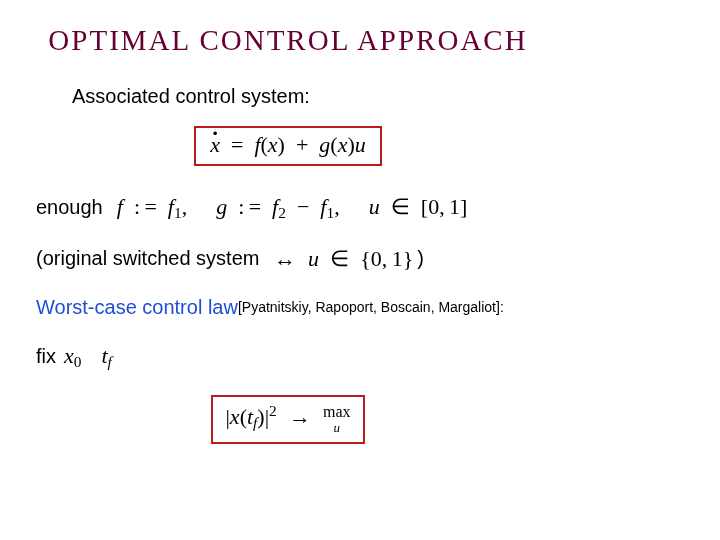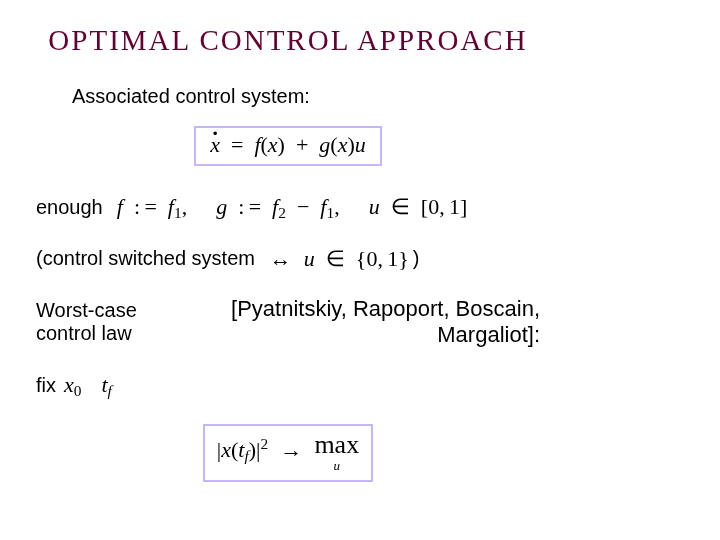--- a/index.html
+++ b/index.html
@@ -38,33 +38,32 @@
   .line.heading-line {
     margin-bottom: 18px;
     margin-left: 36px;
   }
   .eq-center {
     text-align: center;
     margin: 0 0 28px 0;
   }
   .eq-box {
     display: inline-block;
-    border: 2px solid #c4b5fd;
+    border: 2px solid #b91c1c;
     padding: 6px 14px 8px 14px;
     line-height: 1;
   }
   .eq-box.small {
     padding: 6px 12px 8px 12px;
   }
   .wccl {
-    color: #000000;
+    color: #1d4ed8;
   }
   .refs {
-    font-size: 22px;
-    text-align: right;
+    font-size: 14px;
   }
   
   .mimg {
     display: inline-block;
     font-family: "Times New Roman", Times, serif;
     font-size: 22px;
     vertical-align: middle;
   }
   .mimg .it { font-style: italic; }
   .mimg .dot {
@@ -102,21 +101,21 @@
     padding: 0 0.3em;
   }
   .mimg .maxu {
     display: inline-flex;
     flex-direction: column;
     align-items: center;
     vertical-align: middle;
     line-height: 1;
     font-style: normal;
   }
-  .mimg .maxu .mtxt { font-size: 26px; }
+  .mimg .maxu .mtxt { font-size: 16px; }
   .mimg .maxu .musub { font-size: 13px; font-style: italic; margin-top: 1px; }
   .gap-top { margin-top: 6px; }
 </style>
 </head>
 <body>
 
 <div class="slide">
 
   <div class="title">OPTIMAL  CONTROL  APPROACH</div>
 
@@ -148,21 +147,21 @@
       <span class="op">−</span>
       <span class="it">f</span><sub>1</sub><span class="setb">,</span>
       <span style="display:inline-block; width:18px;"></span>
       <span class="it">u</span>
       <span class="op">∈</span>
       <span class="setb">[</span><span>0</span><span class="setb">, </span><span>1</span><span class="setb">]</span>
     </span>
   </div>
 
   <div class="line">
-    <span>(control switched system</span>
+    <span>(original switched system</span>
     <span style="width:8px; display:inline-block;"></span>
     <span class="mimg">
       <span class="arrow">↔</span>
       <span class="it">u</span>
       <span class="op">∈</span>
       <span class="setb">{</span><span>0</span><span class="setb">, </span><span>1</span><span class="setb">}</span>
     </span>
     <span style="width:4px; display:inline-block;"></span>
     <span>)</span>
   </div>

